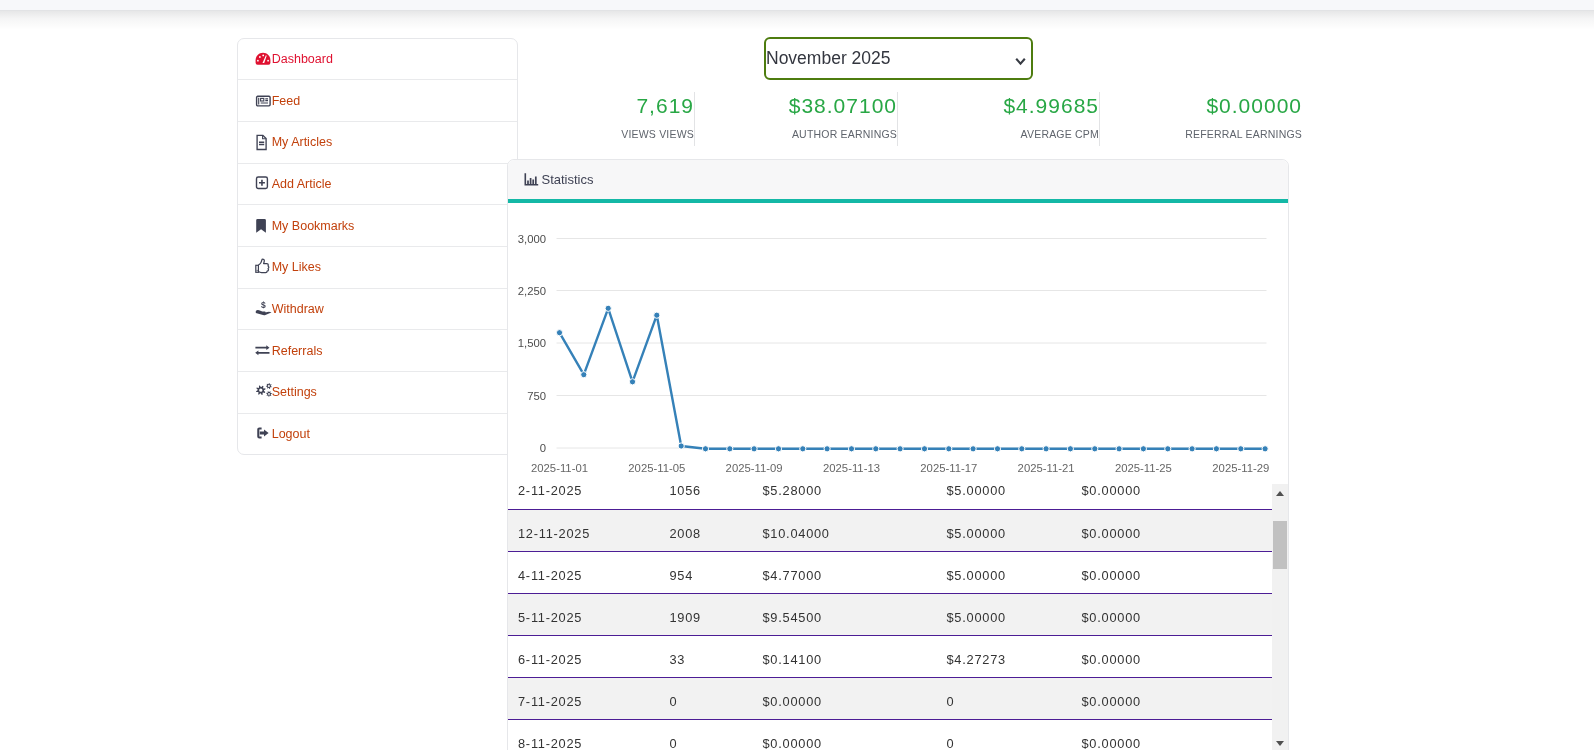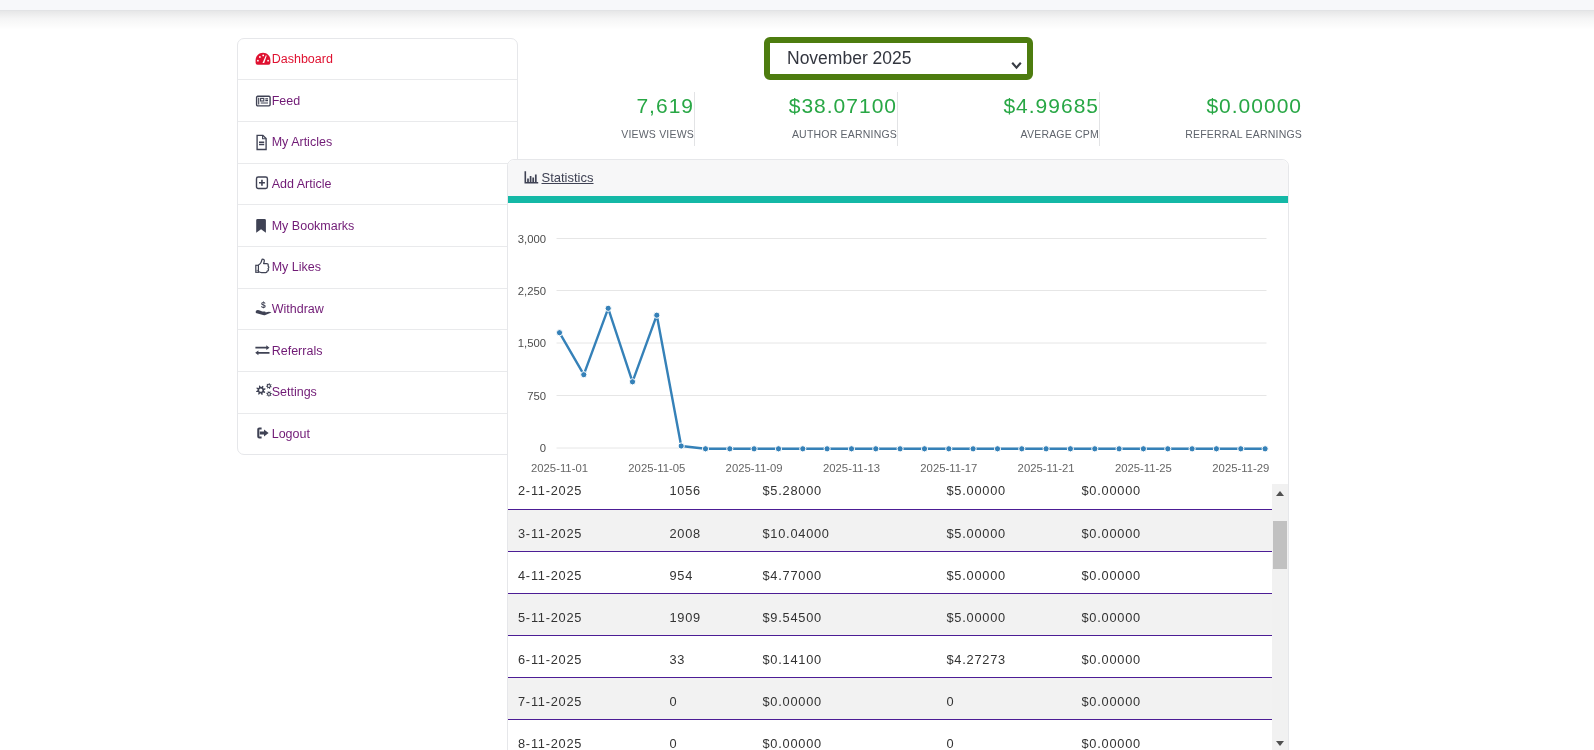--- a/index.html
+++ b/index.html
@@ -7,40 +7,40 @@
     font-family:"Liberation Sans", sans-serif; }
   .abs { position:absolute; }
   
   #topbar { left:0; top:0; width:1594px; height:11px; background:#f7f8fa; border-bottom:1px solid #e2e3e5; }
   #topshadow { left:0; top:11px; width:1594px; height:19px;
     background:linear-gradient(to bottom, rgba(25,28,34,0.105), rgba(25,28,34,0.045) 40%, rgba(25,28,34,0)); }
   
   #side { left:237px; top:38px; width:281px; background:#fff;
     border:1px solid #e6e7ea; border-radius:7px; }
   .sitem { height:41.66px; display:flex; align-items:center; padding-left:17px;
-    border-top:1px solid #e9eaec; color:#701a75; font-size:12.5px; }
+    border-top:1px solid #e9eaec; color:#c2410c; font-size:12.5px; }
   .sitem:first-child { border-top:none; height:40.4px; }
   .sitem svg { margin-right:-2.3px; flex:0 0 auto; }
   .sitem.active { color:#df1130; }
   
   #sel { left:764px; top:37px; width:269px; height:43px; background:#fff;
-    border:6px solid #4d7c0f; border-radius:6px; display:flex; align-items:center;
-    padding-left:17px; font-size:17.5px; color:#33363f; }
+    border:2px solid #4d7c0f; border-radius:6px; display:flex; align-items:center;
+    font-size:17.5px; color:#33363f; }
   #sel svg { position:absolute; right:5px; top:18px; }
   
   .stat { top:92px; height:54px; text-align:right; }
   .stat .num { font-size:21px; letter-spacing:1.0px; color:#28a745; line-height:1; margin-top:2.5px; }
   .stat .lbl { font-size:10.5px; letter-spacing:0.2px; color:#5f646c; margin-top:12px; }
   .vdiv { top:92px; width:1px; height:54px; background:#e2e3e5; }
   
   #card { left:507px; top:159px; width:782px; height:601px;
     border:1px solid #e6e7ea; border-radius:7px 7px 0 0; background:#fff; }
   #cardhead { left:508px; top:160px; width:780px; height:42.5px; background:#f7f7f8;
-    border-bottom:7px solid #14b8a6; border-radius:7px 7px 0 0;
-    display:flex; align-items:center; padding-left:15.5px; color:#3f4254; font-size:13px;text-decoration:underline; }
+    border-bottom:4px solid #14b8a6; border-radius:7px 7px 0 0;
+    display:flex; align-items:center; padding-left:15.5px; color:#3f4254; font-size:13px; }
   #cardhead svg { margin-right:3px; }
   
   #tblwrap { left:508px; top:484px; width:764px; height:266px; overflow:hidden; }
   table { border-collapse:collapse; width:764px; margin-top:-17px; table-layout:fixed; }
   td { height:42px; padding-left:10px; padding-top:17px; font-size:12.8px; letter-spacing:0.75px; color:#333; border-bottom:1px solid #4c1d95; vertical-align:top; line-height:13px; }
   tr.g td { background:#f2f2f2; }
   
   #sbar { left:1272px; top:484px; width:16px; height:266px; background:#f1f1f1; }
   #sbar .thumb { position:absolute; left:1px; top:37px; width:14px; height:48px; background:#c1c1c1; }
   .arr { position:absolute; left:4px; width:0; height:0; border-left:4px solid transparent; border-right:4px solid transparent; }
@@ -246,21 +246,21 @@
       </colgroup>
     <tbody>
         <tr>
           <td>2-11-2025</td>
           <td>1056</td>
           <td>$5.28000</td>
           <td>$5.00000</td>
           <td>$0.00000</td>
         </tr>
     <tr class="g">
-          <td>3-11-2025</td>
+          <td>12-11-2025</td>
           <td>2008</td>
           <td>$10.04000</td>
           <td>$5.00000</td>
           <td>$0.00000</td>
         </tr>
     <tr>
           <td>4-11-2025</td>
           <td>954</td>
           <td>$4.77000</td>
           <td>$5.00000</td>

